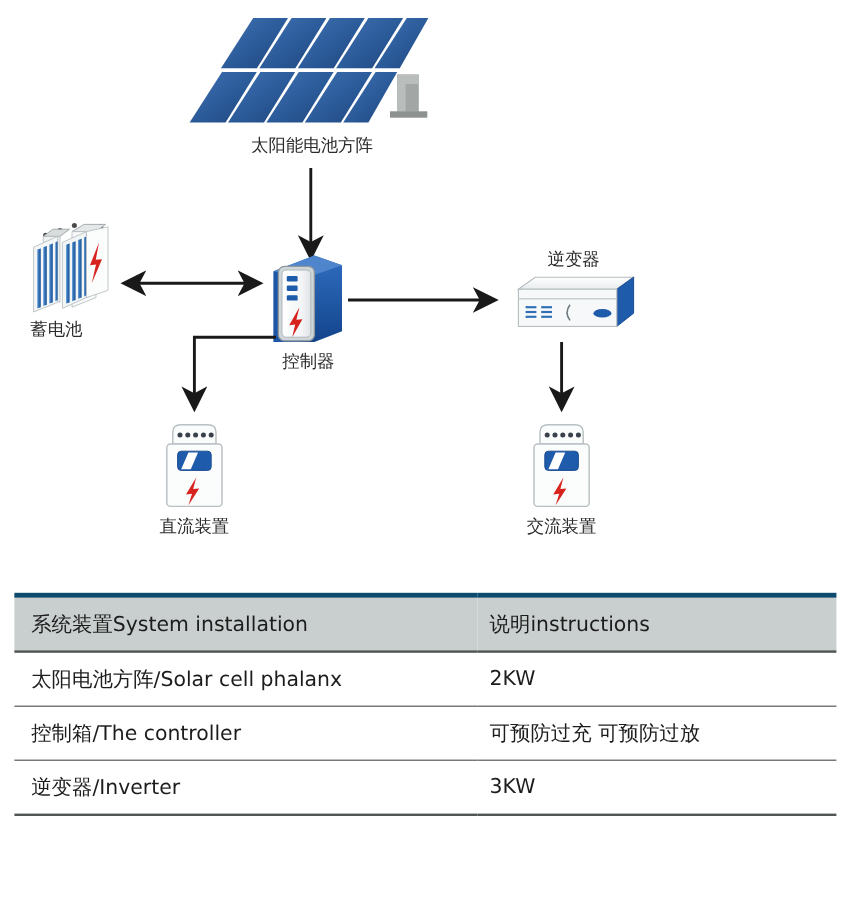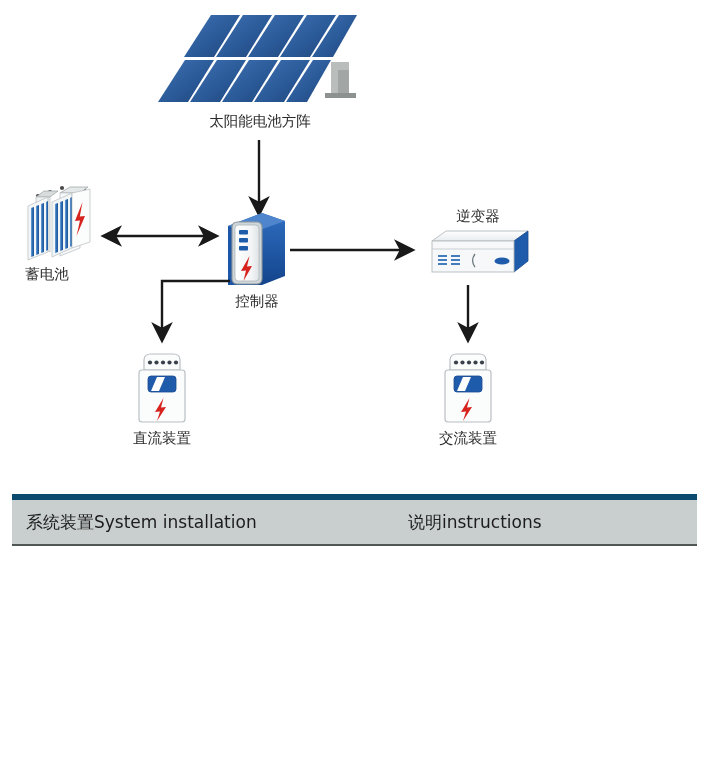--- a/index.html
+++ b/index.html
@@ -36,21 +36,21 @@
     text-align: left;
     font-weight: normal;
     padding: 0;
     vertical-align: middle;
   }
   .tbl-head-row {
     background: #c9cfce;
     height: 44px;
   }
   .tbl-head-row td {
-    border-top: 6px solid #0c4a6e;
+    border-top: 4px solid #0c4a6e;
     border-bottom: 2px solid #4f5654;
     height: 44px;
   }
   .tbl-row td {
     height: 44px;
     border-bottom: 1.6px solid #555b59;
   }
   .tbl-row.last td {
     border-bottom: 2px solid #4f5654;
   }
@@ -236,14 +236,26 @@
   </g>
   <text x="468" y="443" text-anchor="middle" font-size="14.5" font-family="DejaVu Sans, Liberation Sans, sans-serif" fill="#2b2b2b">交流装置</text>
 </svg>
 
 <table id="spec-table">
   <tbody>
     <tr class="tbl-head-row">
       <td class="col-a cjk">系统装置System installation</td>
       <td class="col-b cjk">说明instructions</td>
     </tr>
+    <tr class="tbl-row">
+      <td class="col-a cjk">太阳电池方阵/Solar cell phalanx</td>
+      <td class="col-b cjk">2KW</td>
+    </tr>
+    <tr class="tbl-row">
+      <td class="col-a cjk">控制箱/The controller</td>
+      <td class="col-b cjk">可预防过充  可预防过放</td>
+    </tr>
+    <tr class="tbl-row last">
+      <td class="col-a cjk">逆变器/Inverter</td>
+      <td class="col-b cjk">3KW</td>
+    </tr>
   </tbody>
 </table>
 
 </body></html>

